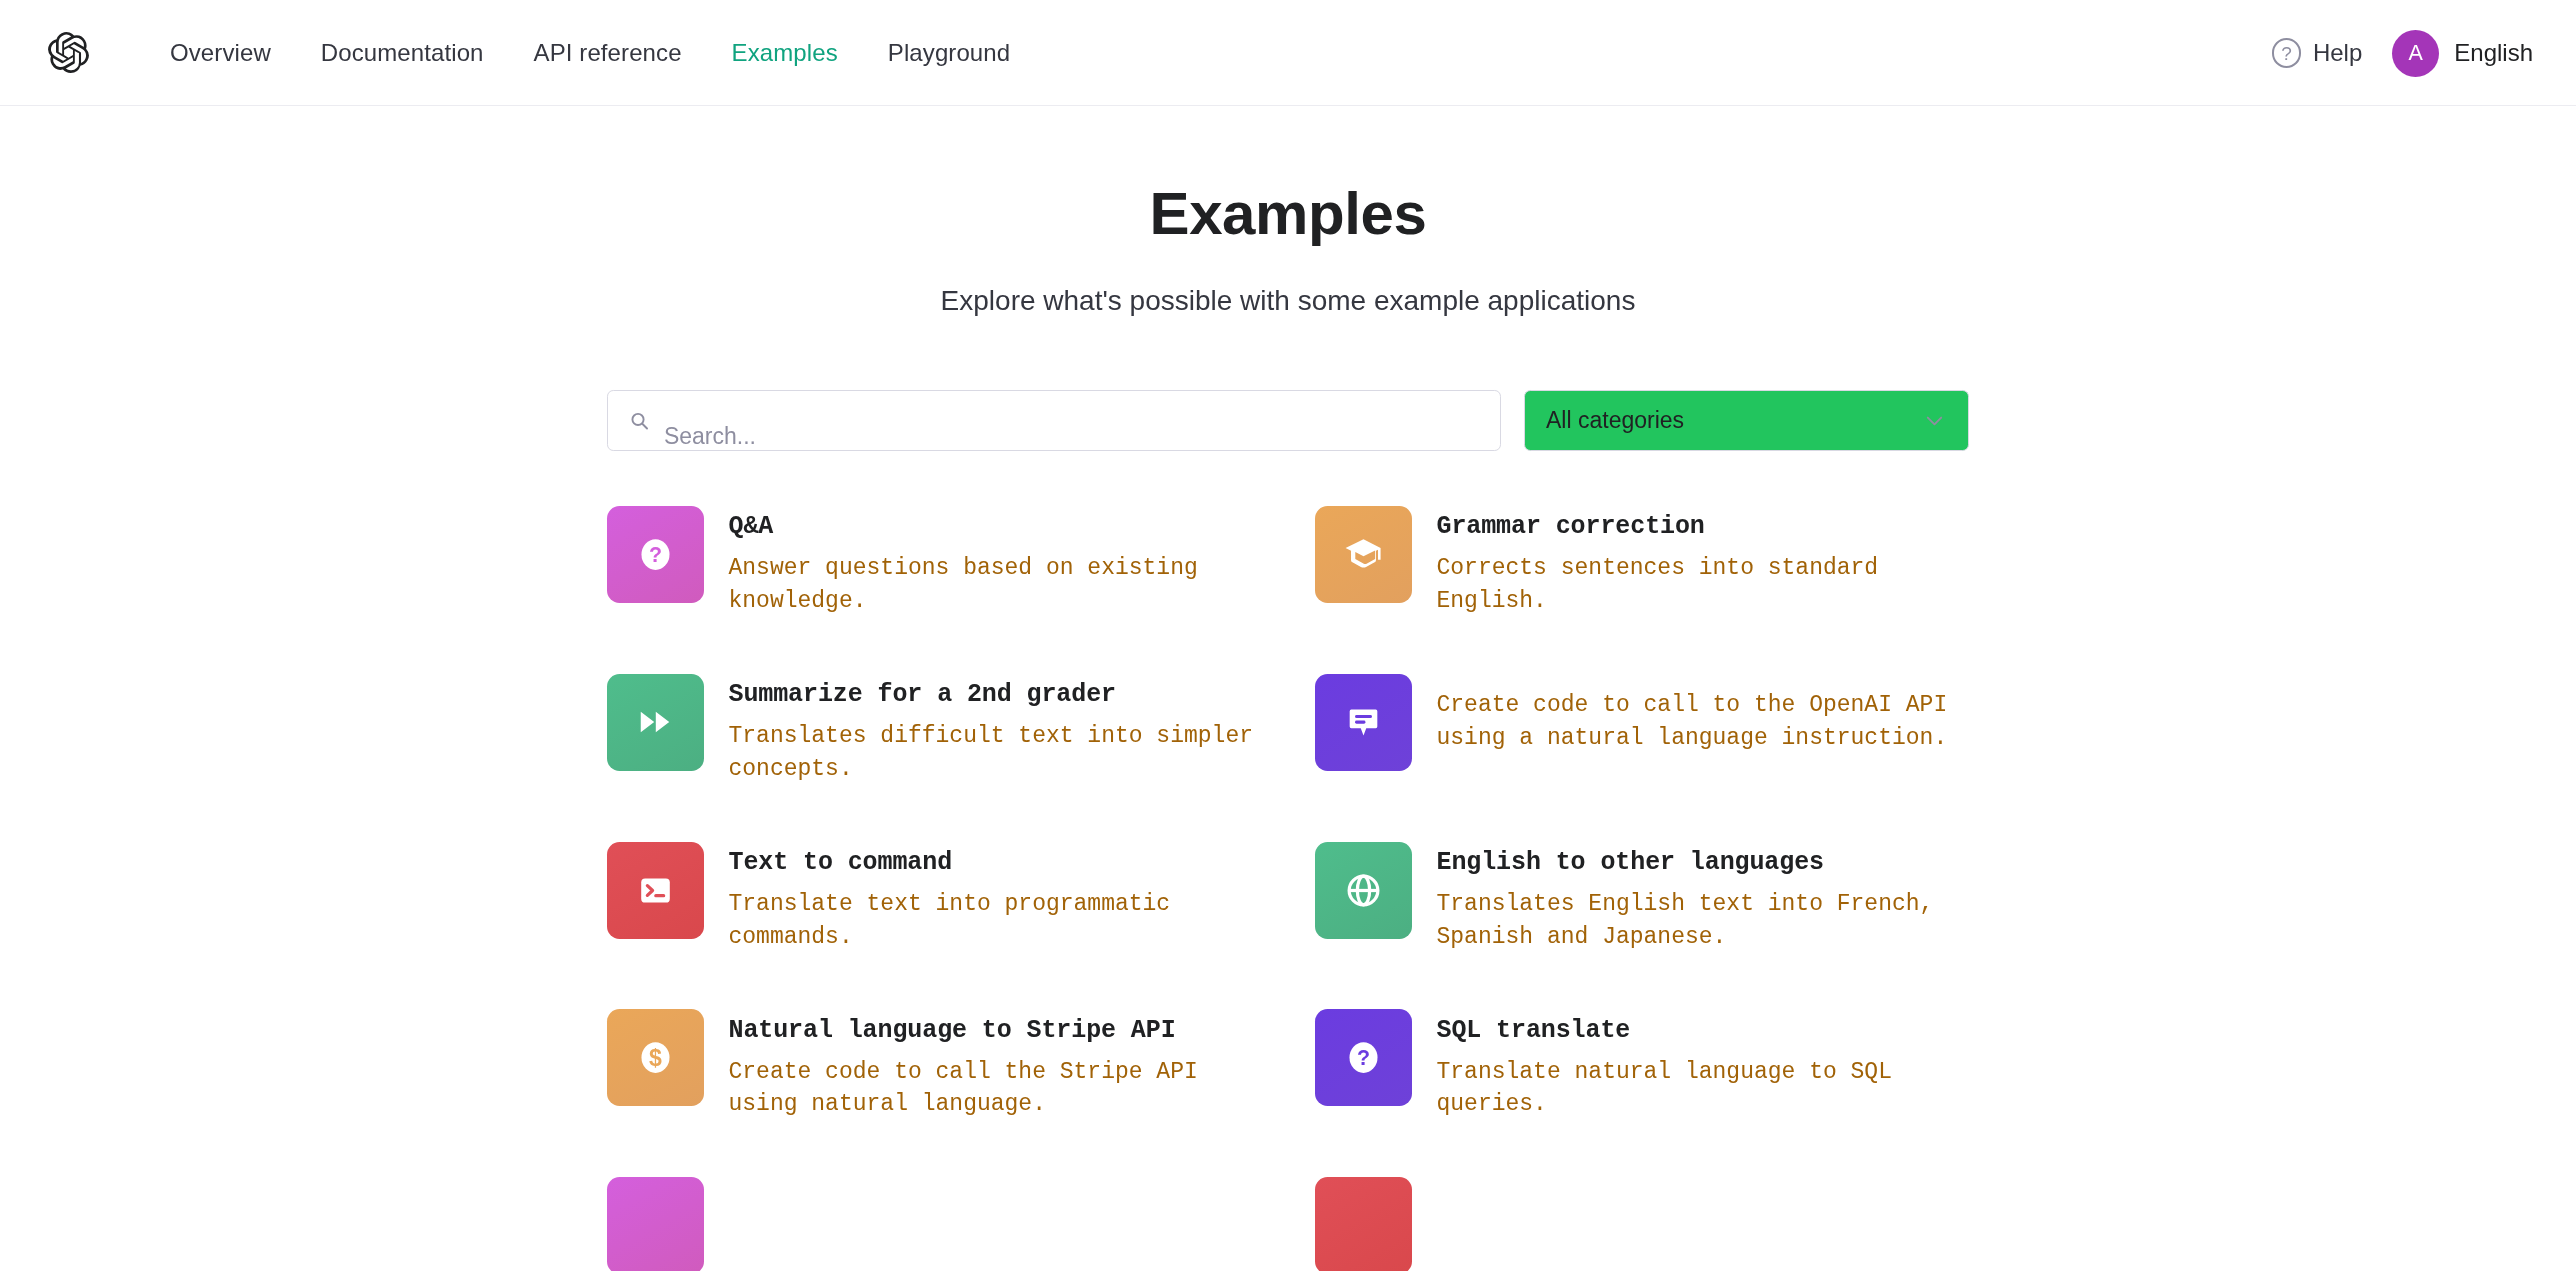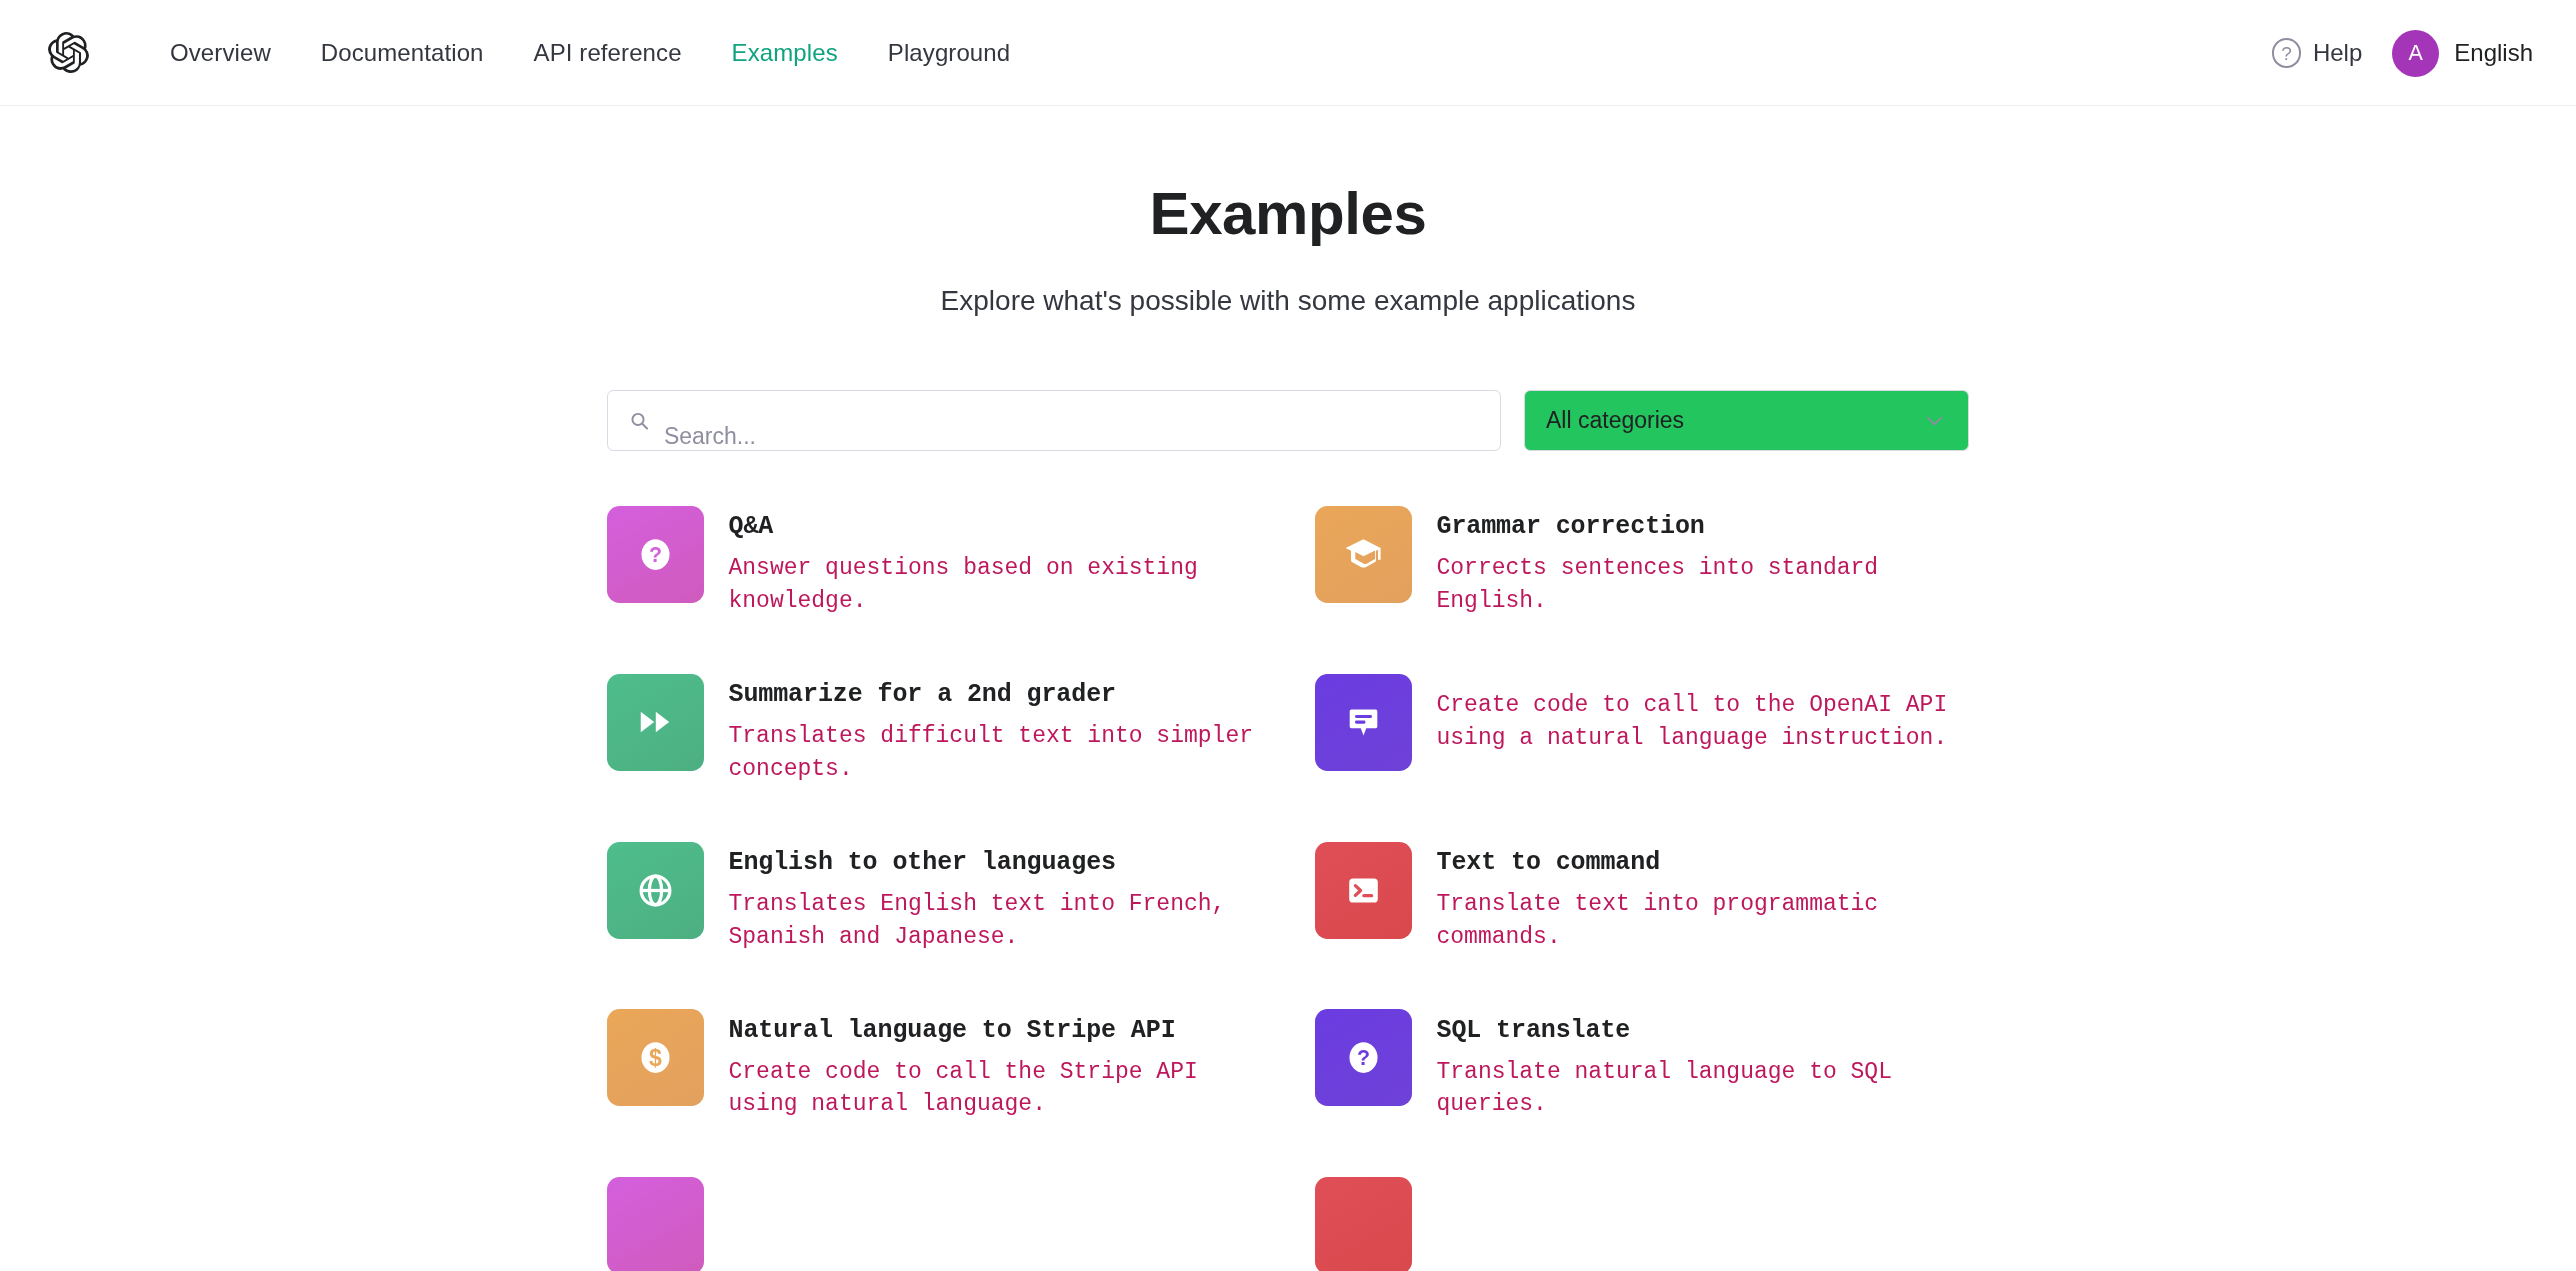--- a/index.html
+++ b/index.html
@@ -210,21 +210,21 @@
     font-size: 25px;
     font-weight: bold;
     color: #202123;
     line-height: 1.25;
     letter-spacing: -0.1px;
   }
 
   .card-desc {
     margin-top: 9.8px;
     font-size: 23px;
-    color: #be185d;
+    color: #a16207;
     line-height: 1.42;
     max-width: 537px;
   }
 
   
   .g-magenta { background: linear-gradient(150deg, #d45fdd 0%, #d05bbd 100%); }
   .g-orange  { background: linear-gradient(150deg, #eaa759 0%, #e2a05e 100%); }
   .g-green   { background: linear-gradient(150deg, #4fbd8c 0%, #4caf82 100%); }
   .g-violet  { background: linear-gradient(150deg, #6b3ce0 0%, #6e41d8 100%); }
   .g-red     { background: linear-gradient(150deg, #e04f57 0%, #d9484c 100%); }
@@ -332,48 +332,48 @@
           <rect x="6.8" y="7.4" width="10.4" height="1.9" rx="0.9" fill="#6b3ce0"></rect>
           <rect x="6.8" y="10.8" width="6.4" height="1.9" rx="0.9" fill="#6b3ce0"></rect>
         </svg>
       </span>
       <span class="card-body">
         <span class="card-desc" style="display:block">Create code to call to the OpenAI API using a natural language instruction.</span>
       </span>
     </a>
 
     <a class="card" href="#">
+      <span class="card-icon g-red">
+        <svg class="icon-svg" width="39" height="39" viewBox="0 0 24 24">
+          <rect x="3.2" y="4.6" width="17.6" height="14.8" rx="2.4" fill="#ffffff"></rect>
+          <path d="M7 9l3.2 3-3.2 3" fill="none" stroke="#e04f57" stroke-width="2" stroke-linecap="round" stroke-linejoin="round"></path>
+          <line x1="12.2" y1="15.2" x2="17" y2="15.2" stroke="#e04f57" stroke-width="2" stroke-linecap="round"></line>
+        </svg>
+      </span>
+      <span class="card-body">
+        <span class="card-title" style="display:block">Text to command</span>
+        <span class="card-desc" style="display:block">Translate text into programmatic commands.</span>
+      </span>
+    </a>
+
+    <a class="card" href="#">
       <span class="card-icon g-green">
         <svg class="icon-svg" width="41" height="41" viewBox="0 0 24 24" fill="none" stroke="#ffffff" stroke-width="1.9">
           <circle cx="12" cy="12" r="8.4"></circle>
           <ellipse cx="12" cy="12" rx="3.6" ry="8.4"></ellipse>
           <line x1="3.6" y1="12" x2="20.4" y2="12"></line>
         </svg>
       </span>
       <span class="card-body">
         <span class="card-title" style="display:block">English to other languages</span>
         <span class="card-desc" style="display:block">Translates English text into French, Spanish and Japanese.</span>
       </span>
     </a>
 
     <a class="card" href="#">
-      <span class="card-icon g-red">
-        <svg class="icon-svg" width="39" height="39" viewBox="0 0 24 24">
-          <rect x="3.2" y="4.6" width="17.6" height="14.8" rx="2.4" fill="#ffffff"></rect>
-          <path d="M7 9l3.2 3-3.2 3" fill="none" stroke="#e04f57" stroke-width="2" stroke-linecap="round" stroke-linejoin="round"></path>
-          <line x1="12.2" y1="15.2" x2="17" y2="15.2" stroke="#e04f57" stroke-width="2" stroke-linecap="round"></line>
-        </svg>
-      </span>
-      <span class="card-body">
-        <span class="card-title" style="display:block">Text to command</span>
-        <span class="card-desc" style="display:block">Translate text into programmatic commands.</span>
-      </span>
-    </a>
-
-    <a class="card" href="#">
       <span class="card-icon g-orange">
         <svg class="icon-svg" width="41" height="41" viewBox="0 0 24 24">
           <ellipse cx="12" cy="12" rx="8.2" ry="9" fill="#ffffff"></ellipse>
           <text x="12" y="17" text-anchor="middle" font-family="Liberation Sans, sans-serif" font-size="13.5" font-weight="bold" fill="#eaa759">$</text>
         </svg>
       </span>
       <span class="card-body">
         <span class="card-title" style="display:block">Natural language to Stripe API</span>
         <span class="card-desc" style="display:block">Create code to call the Stripe API using natural language.</span>
       </span>

